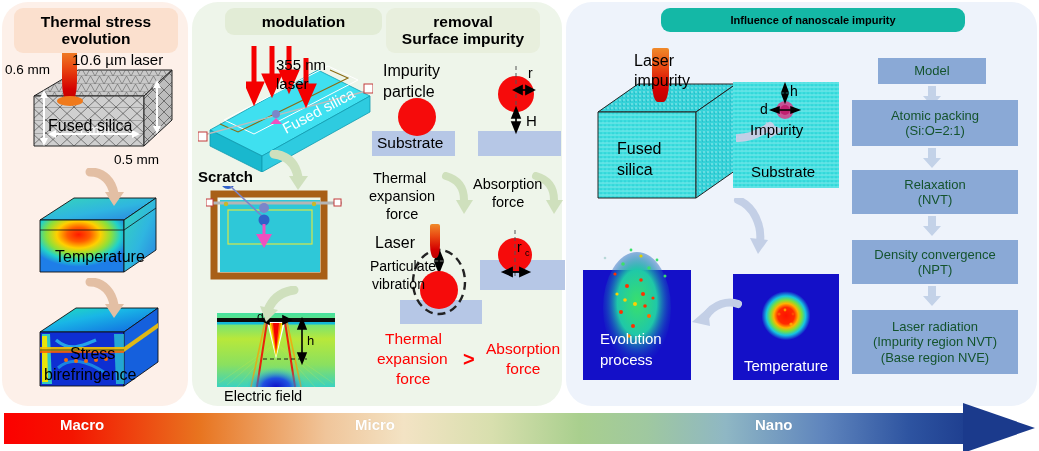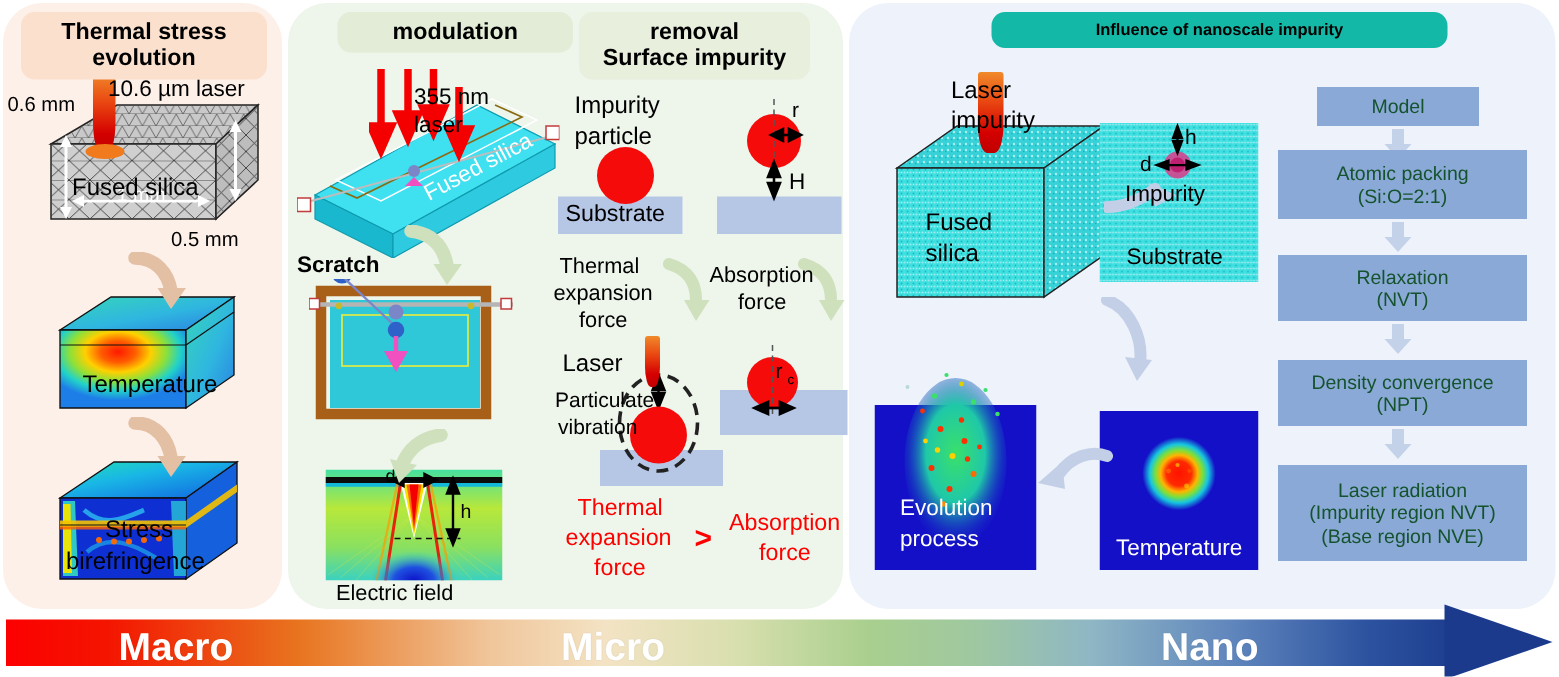--- a/index.html
+++ b/index.html
@@ -41,22 +41,22 @@
   .farrow{position:absolute;z-index:5;}
 
   
   #scale-bar{position:absolute;left:4px;top:413px;width:975px;height:31px;
      background:linear-gradient(90deg,#fc0000 0%,#f41500 7%,#e8741f 20%,#f0c59a 33%,
        #f3e3c4 41%,#d8dfae 50%,#a9cf8e 59%,#9fc8a0 66%,#8fb7c4 74%,
        #5f85bd 84%,#2d53a0 93%,#1b3a8c 100%);z-index:8;}
   #scale-head{position:absolute;left:963px;top:403px;width:0;height:0;z-index:8;
      border-top:25px solid transparent;border-bottom:25px solid transparent;
      border-left:72px solid #1b3a8c;}
-  .scale-txt{position:absolute;top:416px;font-weight:bold;font-size:26px;color:#ffffff;z-index:9;
-     text-shadow:0 0 1px rgba(0,0,0,.12);margin-left:19px;}
+  .scale-txt{position:absolute;top:416px;font-weight:bold;font-size:15px;color:#ffffff;z-index:9;
+     text-shadow:0 0 1px rgba(0,0,0,.12);}
   #scale-macro{left:60px;}
   #scale-micro{left:355px;}
   #scale-nano{left:755px;}
 
   .ar{position:absolute;z-index:6;}
 </style>
 </head>
 <body>
 
 

